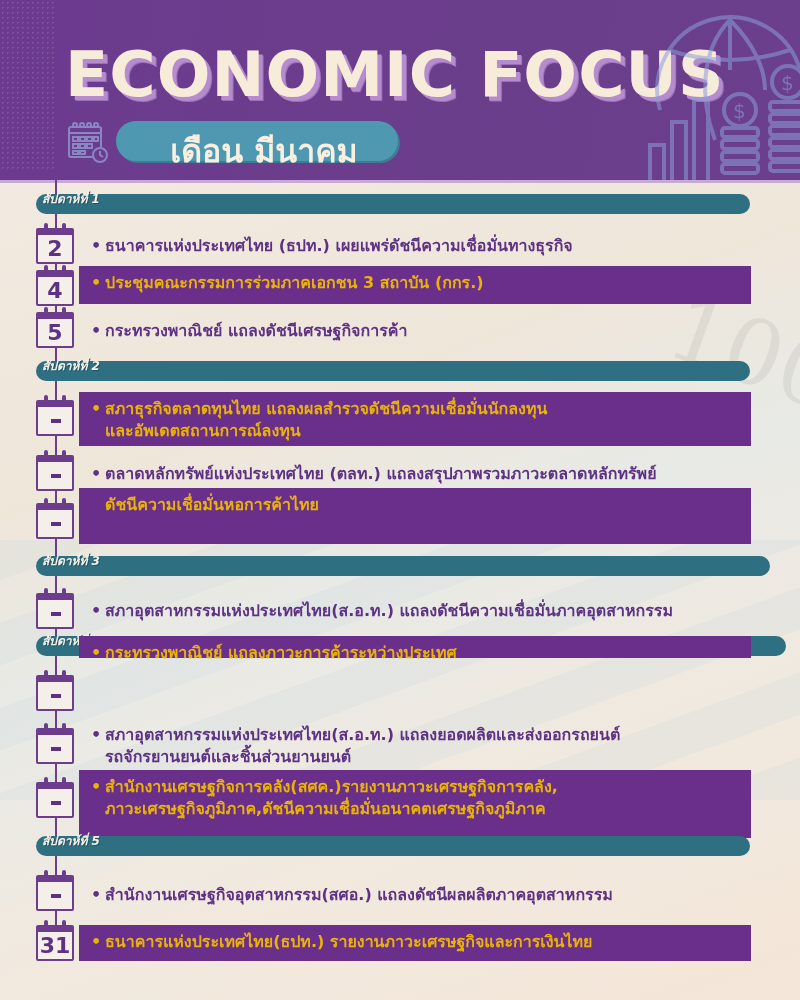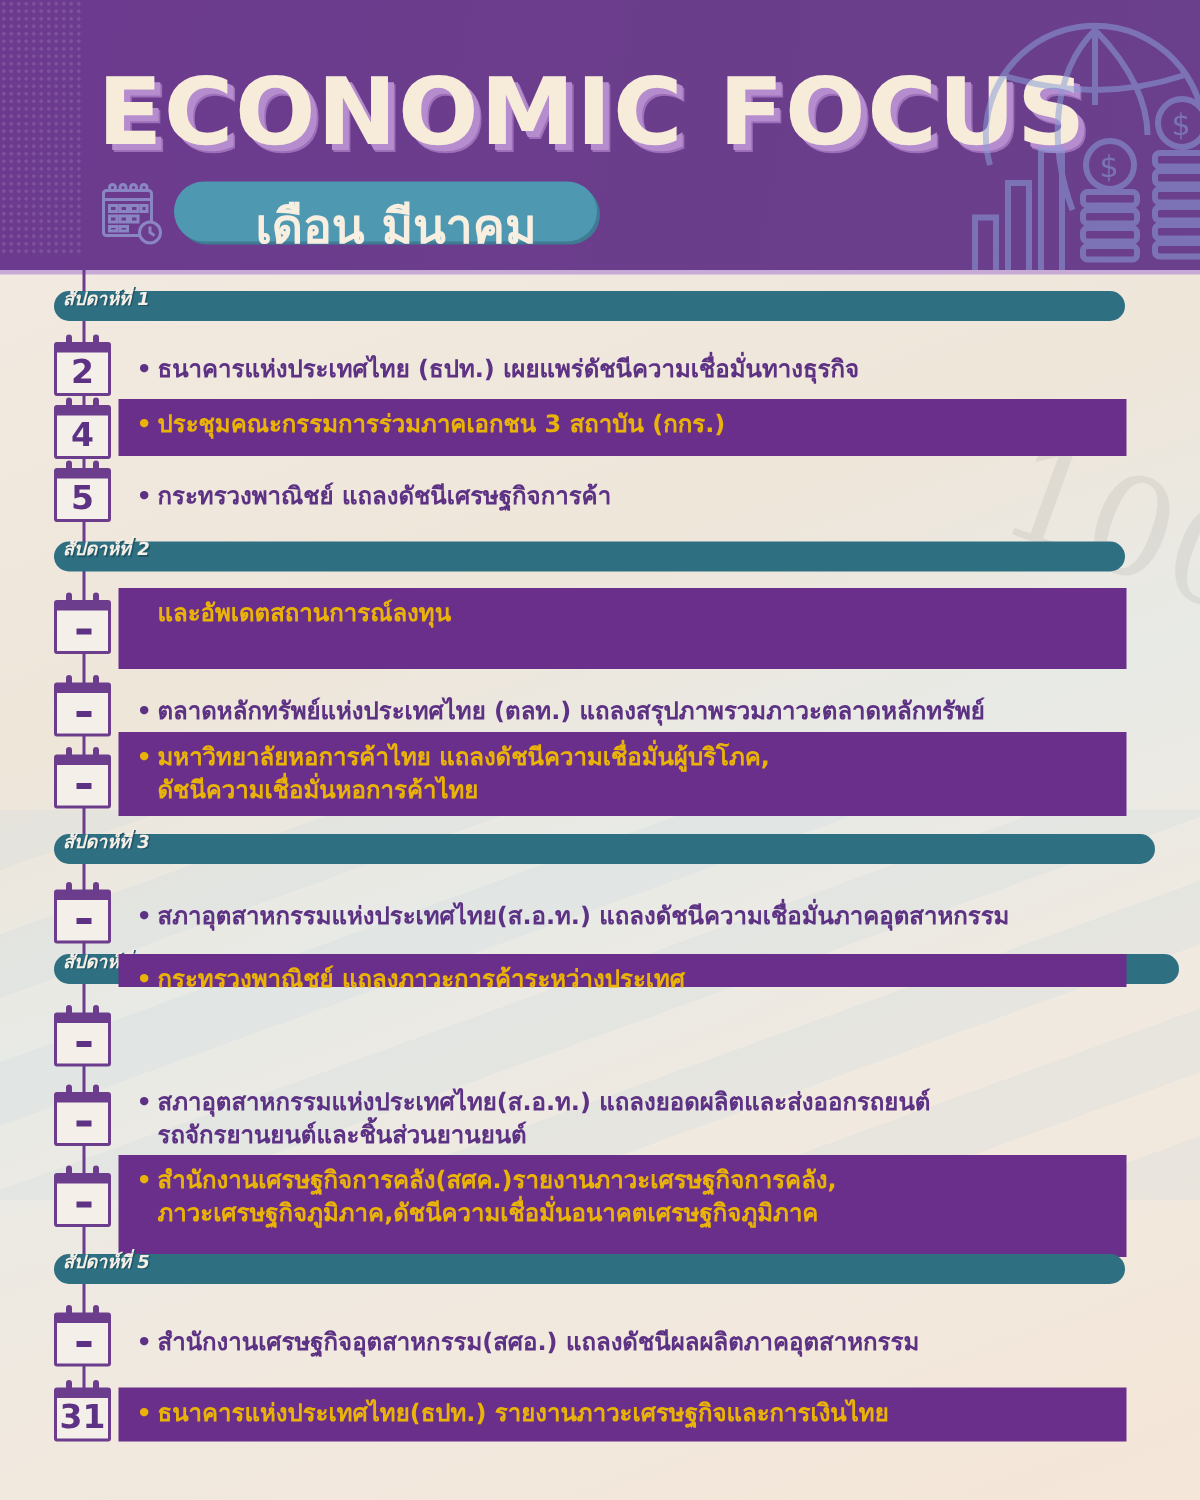--- a/index.html
+++ b/index.html
@@ -183,35 +183,35 @@
   <span class="event-line"><span class="bullet">•</span><span>กระทรวงพาณิชย์ แถลงดัชนีเศรษฐกิจการค้า</span></span>
 </div>
 
 <div class="week-bar" style="top:361px;">
   <span class="week-label">สัปดาห์ที่ 2</span>
 </div>
 <div class="cal" style="top:400px;">
   <span class="cal-dash"></span>
 </div>
 <div class="event filled" style="top:392px; height:54px;">
+  <span class="event-line"><span class="bullet">•</span><span>สภาธุรกิจตลาดทุนไทย แถลงผลสำรวจดัชนีความเชื่อมั่นนักลงทุน</span></span>
   <span class="event-line indent">และอัพเดตสถานการณ์ลงทุน</span>
 </div>
 
 <div class="cal" style="top:455px;">
   <span class="cal-dash"></span>
 </div>
 <div class="event plain" style="top:457px;">
   <span class="event-line"><span class="bullet">•</span><span>ตลาดหลักทรัพย์แห่งประเทศไทย (ตลท.) แถลงสรุปภาพรวมภาวะตลาดหลักทรัพย์</span></span>
 </div>
 
 <div class="cal" style="top:503px;">
   <span class="cal-dash"></span>
 </div>
 <div class="event filled" style="top:488px; height:56px;">
-  <span class="event-line"><span class="bullet">•</span><span>มหาวิทยาลัยหอการค้าไทย แถลงดัชนีความเชื่อมั่นผู้บริโภค,</span></span>
   <span class="event-line indent">ดัชนีความเชื่อมั่นหอการค้าไทย</span>
 </div>
 
 <div class="week-bar" style="top:556px;padding-left:20px;">
   <span class="week-label">สัปดาห์ที่ 3</span>
 </div>
 <div class="cal" style="top:593px;">
   <span class="cal-dash"></span>
 </div>
 <div class="event plain" style="top:594px;">

